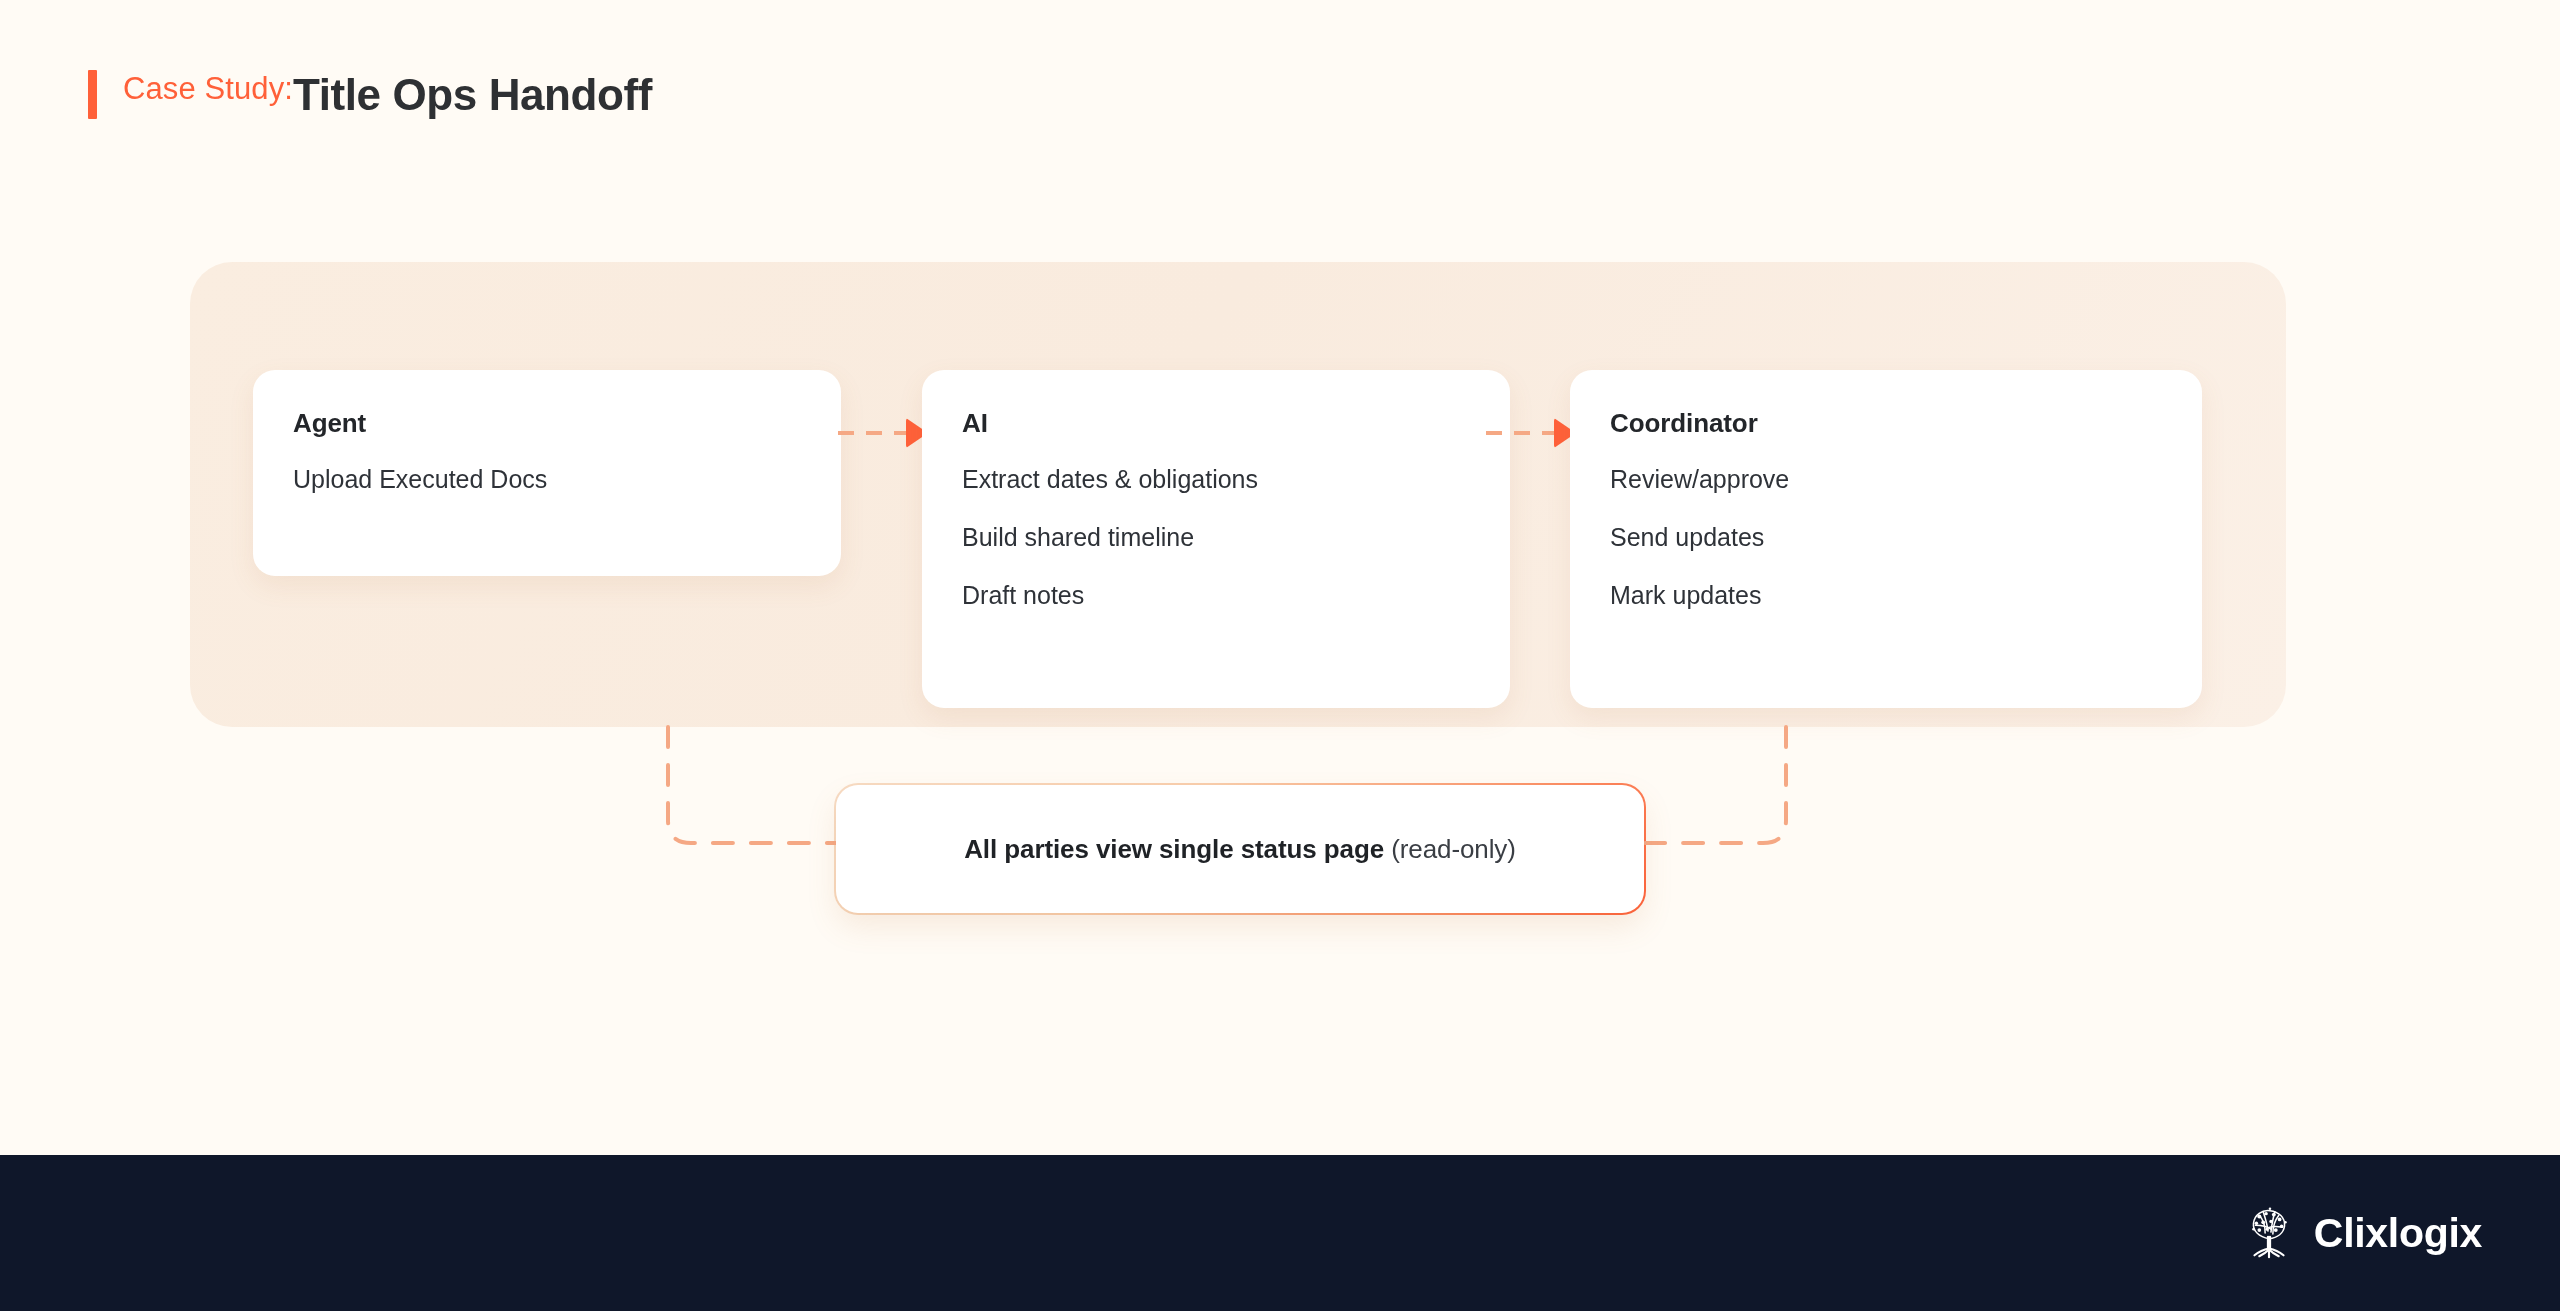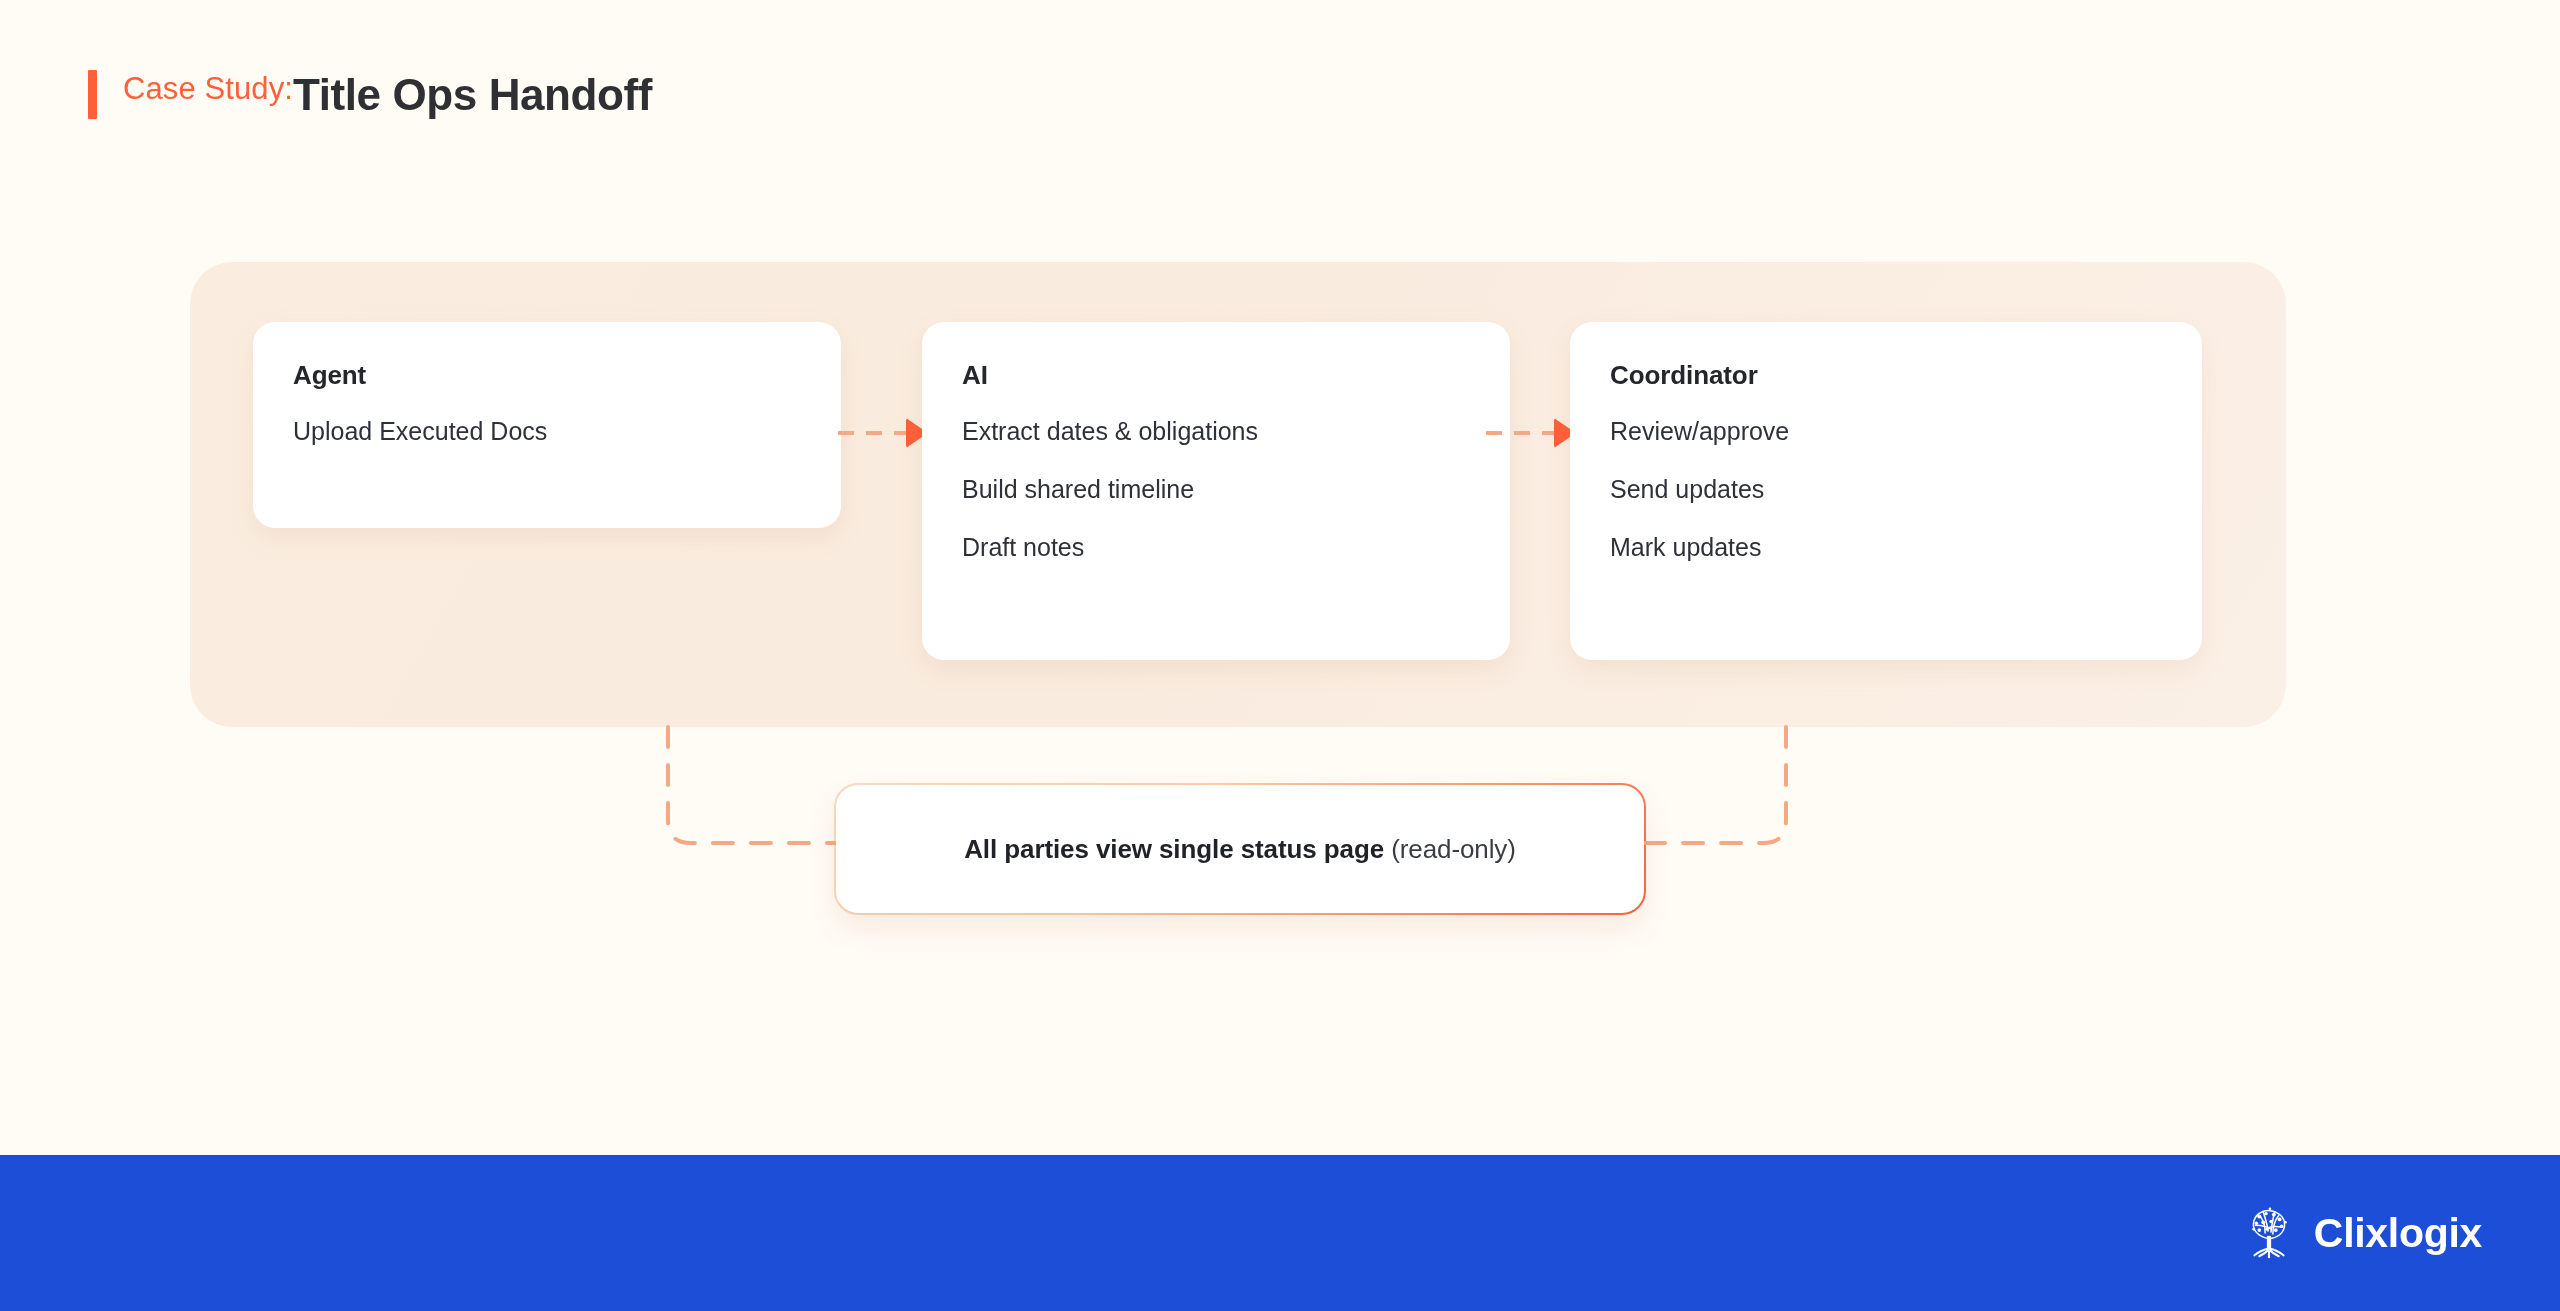--- a/index.html
+++ b/index.html
@@ -68,20 +68,21 @@
     width: 1905px;
     height: 350px;
   }
 
   .card {
     position: absolute;
     background: #FFFFFF;
     border-radius: 22px;
     padding: 38px 40px 34px 40px;
     box-shadow: 0 10px 26px rgba(190, 120, 70, 0.10);
+    margin-top: 48px;
   }
   
   .card::before {
     content: "";
     position: absolute;
     inset: -2px;
     border-radius: 24px;
     background: linear-gradient(135deg, #F6D6BA 0%, #F9C7A4 35%, #FB8A5C 72%, #FF6039 100%);
     z-index: -1;
   }
@@ -174,21 +175,21 @@
     pointer-events: none;
   }
 
   
   .footer {
     position: absolute;
     left: 0;
     bottom: 0;
     width: 2560px;
     height: 156px;
-    background: #1d4ed8;
+    background: #0f172a;
   }
   .brand {
     position: absolute;
     right: 78px;
     top: 50%;
     transform: translateY(-50%);
     display: flex;
     align-items: center;
     gap: 14px;
   }

